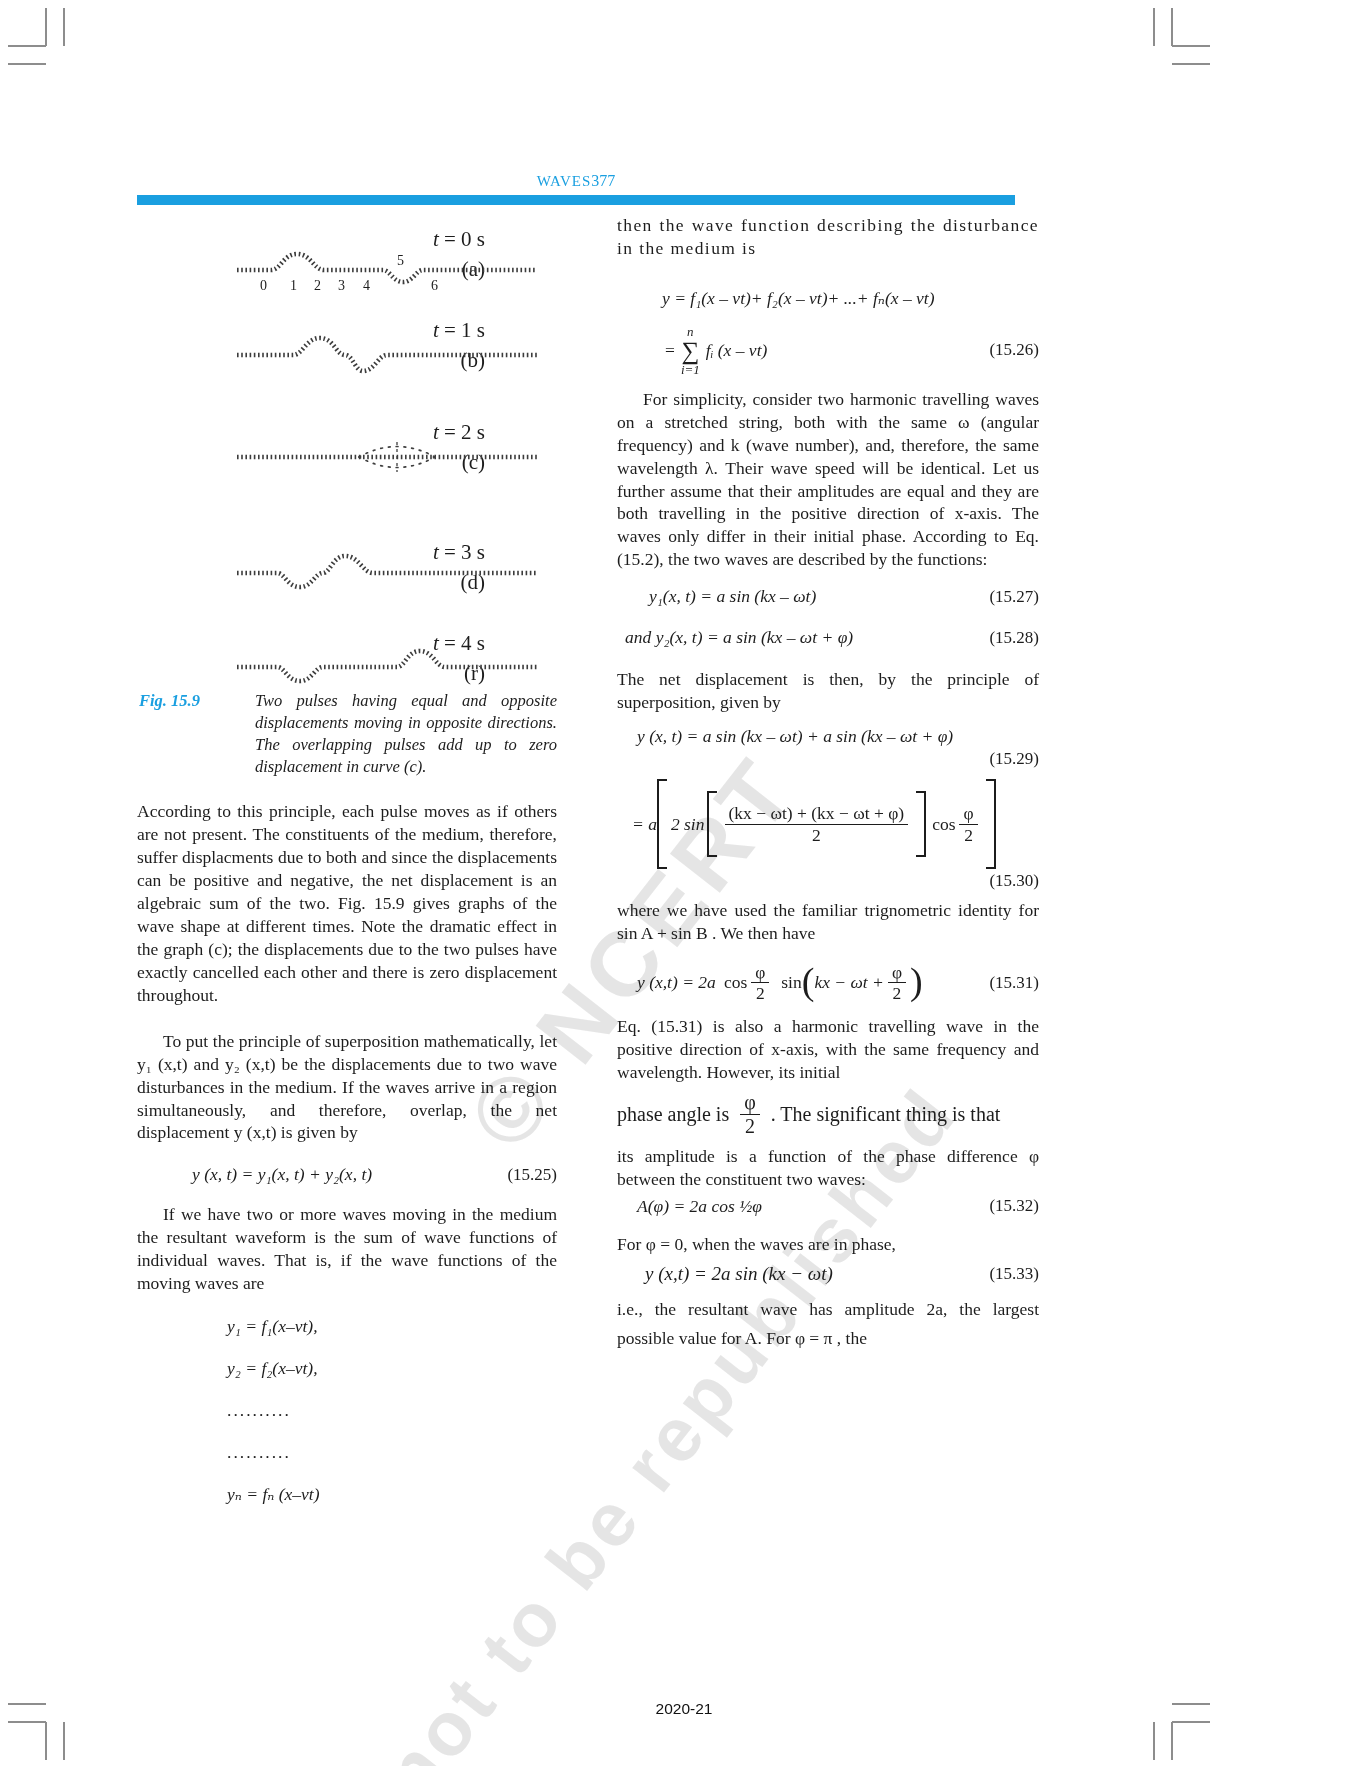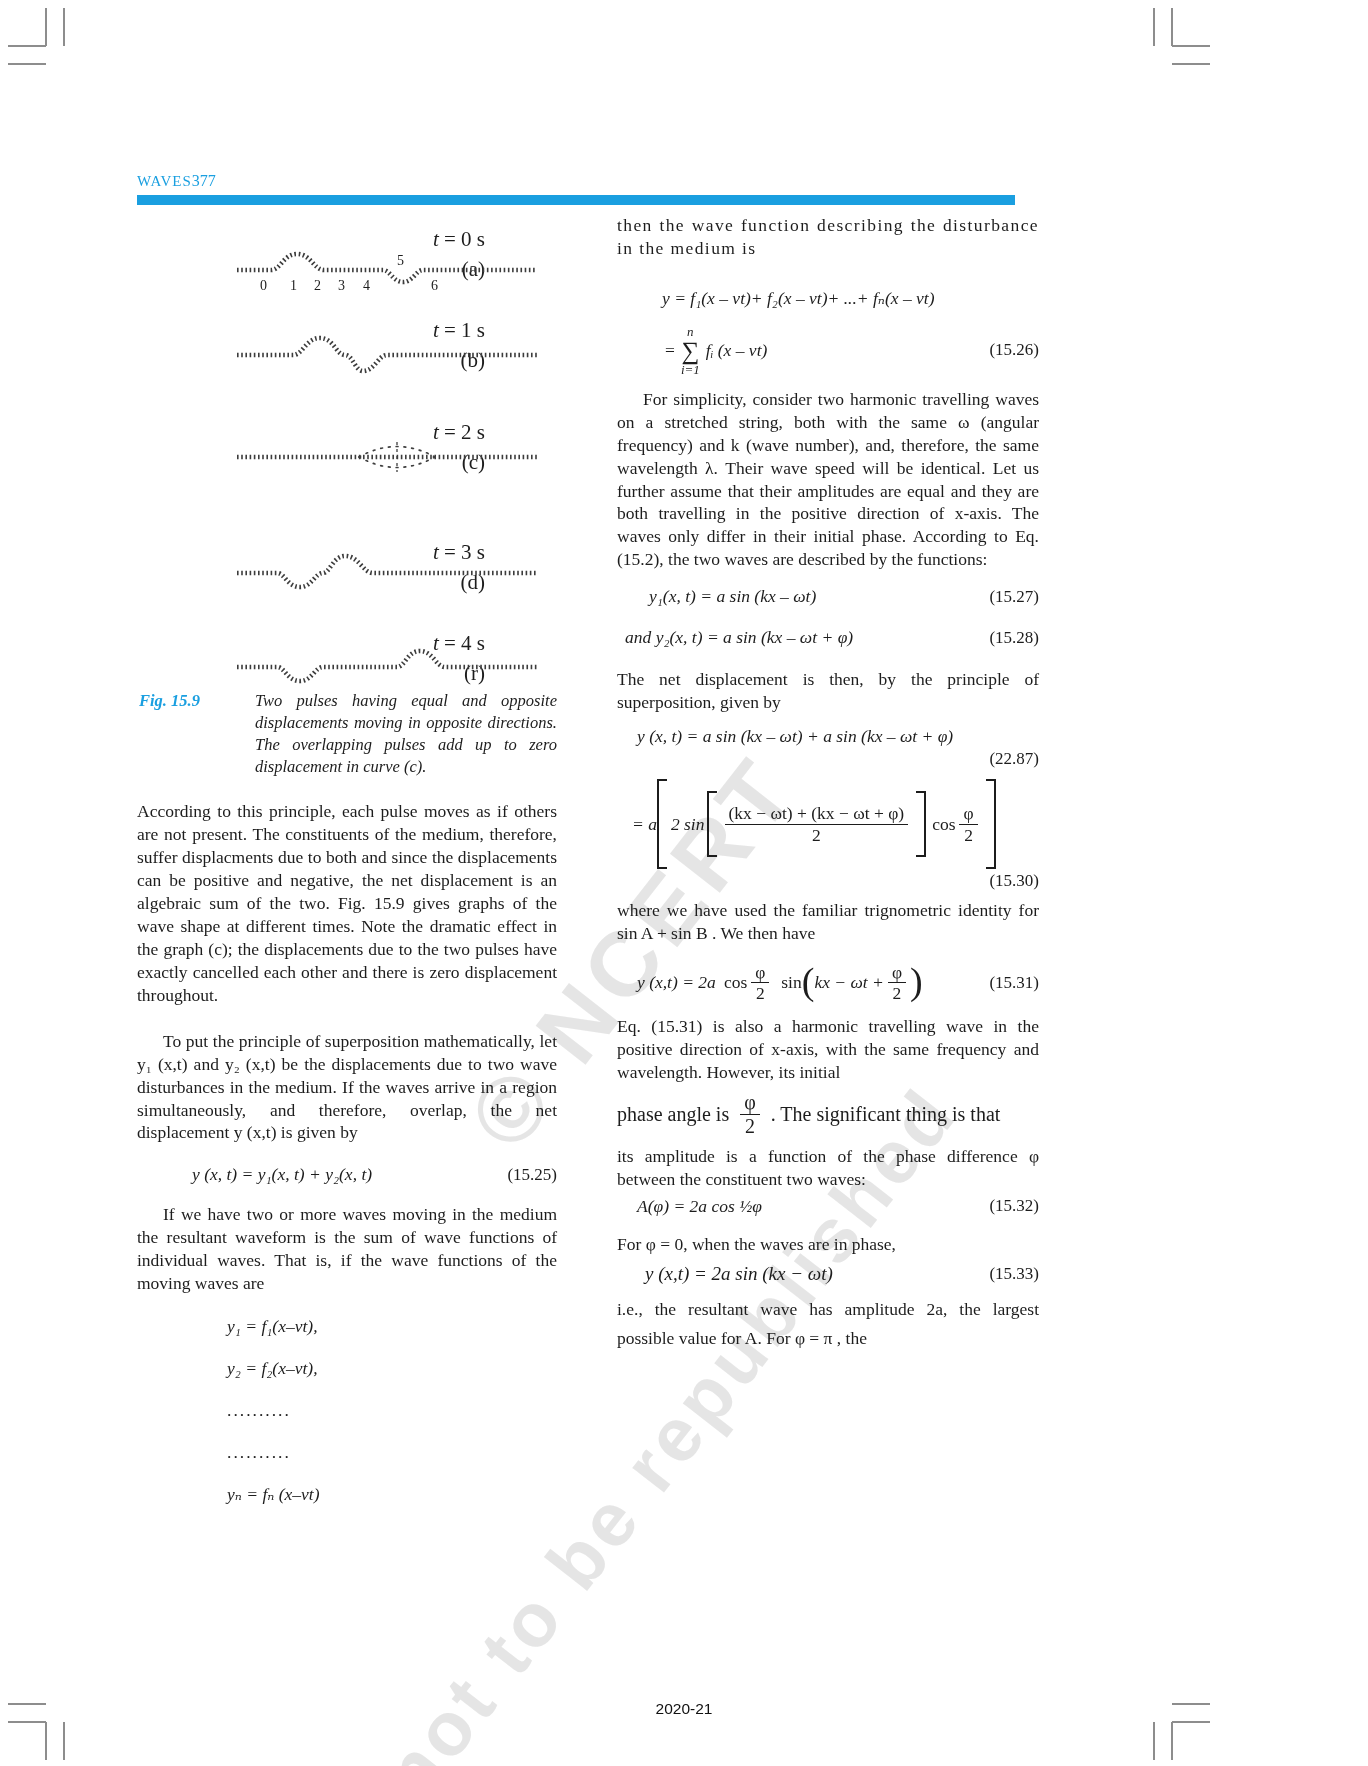--- a/index.html
+++ b/index.html
@@ -11,21 +11,21 @@
   .corner .vl{position:absolute;width:1.5px;background:#8d8d8d;top:0;height:38px;}
   .corner .hl{position:absolute;height:1.5px;background:#8d8d8d;left:0;width:38px;}
   .vl.a{left:37px}.vl.b{left:55px}.hl.a{top:37px}.hl.b{top:55px}
   #c-tl{left:8px;top:8px}
   #c-tr{left:1152px;top:8px;transform:scaleX(-1)}
   #c-bl{left:8px;top:1702px;transform:scaleY(-1)}
   #c-br{left:1152px;top:1702px;transform:scale(-1,-1)}
 
   
   #header{position:absolute;left:137px;top:172px;width:878px;}
-  #header .hline{display:flex;justify-content:flex-start;align-items:baseline;}
+  #header .hline{display:flex;justify-content:center;align-items:baseline;}
   .runhead{font-size:15px;letter-spacing:1px;color:#1a9fe0;}
   .pagenum{font-size:16px;color:#1a9fe0;}
   .rule{height:10px;background:#1a9fe0;margin-top:5px;}
 
   
   .wm{position:absolute;font-family:"Liberation Sans","DejaVu Sans",sans-serif;font-weight:bold;
       color:#cdcdcd;opacity:.5;white-space:nowrap;z-index:0;}
   #wm1{left:400px;top:900px;font-size:92px;letter-spacing:8px;transform:rotate(-52deg);}
   #wm2{left:230px;top:1400px;font-size:76px;letter-spacing:5px;transform:rotate(-52deg);}
 
@@ -242,21 +242,21 @@
       <span class="math" style="margin-left:8px">and  y₂(x, t) =  a sin (kx – ωt + φ)</span>
       <span class="eqnum">(15.28)</span>
     </div>
 
     <div class="para" style="margin-top:20px">The net displacement is then, by the principle of superposition, given by</div>
 
     <div style="margin-top:12px">
       <div class="eqrow">
           <span class="math" style="margin-left:20px">y (x, t) = a sin (kx – ωt) + a sin (kx – ωt + φ)</span>
         </div>
-      <div class="numline">(22.87)</div>
+      <div class="numline">(15.29)</div>
     </div>
 
     <div style="margin-top:10px">
       <div class="eqrow">
         <span class="math" style="margin-left:15px">= a</span>
         <span class="brk brk-l h-outer"></span>
         <span class="up" style="margin-right:2px"><span class="math">2 sin</span></span>
         <span class="brk brk-l h-inner"></span>
         <span class="frac">
           <span class="top">(kx − ωt) + (kx − ωt + φ)</span>

